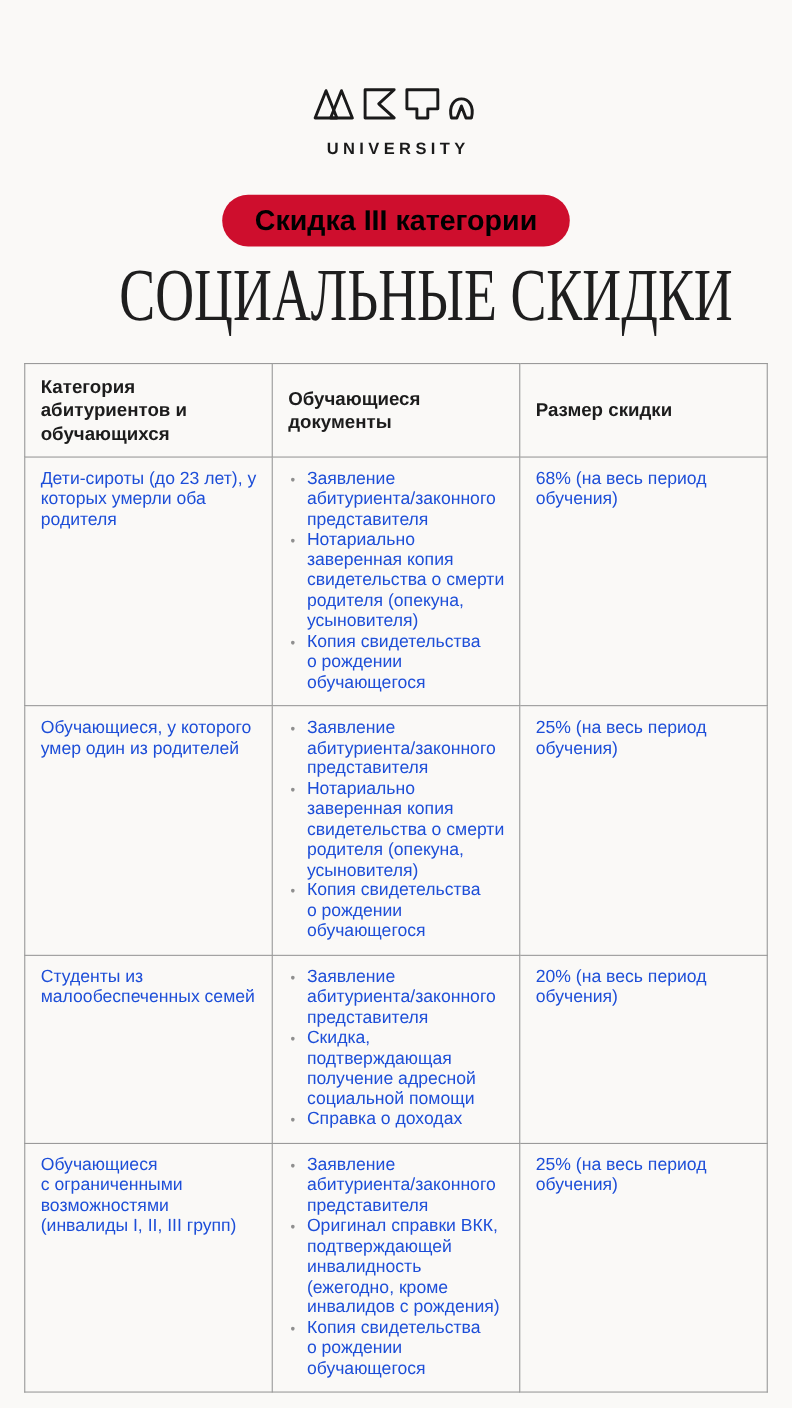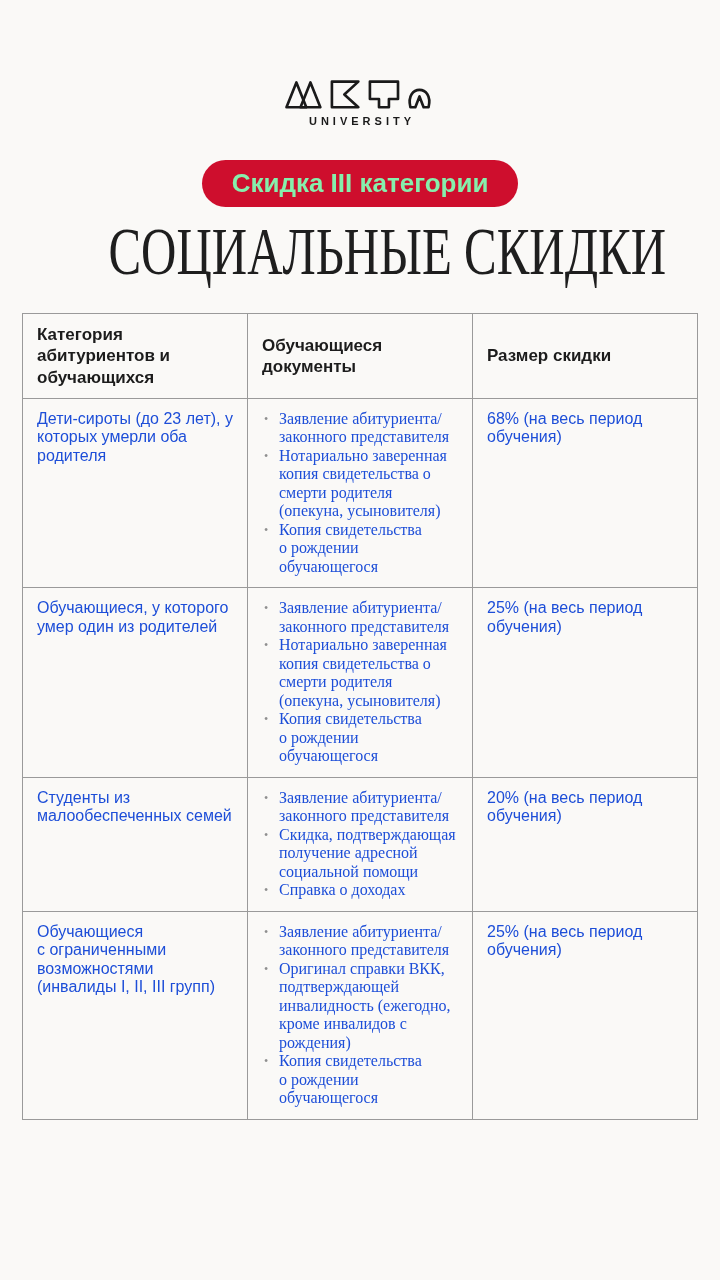--- a/index.html
+++ b/index.html
@@ -17,37 +17,37 @@
     overflow:hidden;
   }
 
   
   .logo{
     padding-top:77px;
     text-align:center;
   }
   .logo svg{display:block;margin:0 auto;}
   .logo-sub{
-    margin-top:4px;
-    font-size:11px;
+    margin-top:16px;
+    font-size:15px;
     font-weight:bold;
     letter-spacing:4px;
     text-indent:4px;
     color:#1A1A1A;
   }
 
   
   .badge-row{
     margin-top:33px;
     text-align:center;
   }
   .badge{
     display:inline-block;
     background:#CE0E2D;
-    color:#86efac;
+    color:#000000;
     font-size:26px;
     font-weight:600;
     line-height:1;
     padding:10px 30px 11px;
     border-radius:26px;
   }
 
   
   .title-row{
     margin-top:10px;
@@ -98,21 +98,20 @@
     color:#1d4ed8;
   }
   .doc-list{
     margin:0;
     padding:0;
     list-style:none;
   }
   .doc-item{
     position:relative;
     padding-left:17px;
-    font-family:Liberation Serif, serif;
   }
   .doc-item::before{
     content:"\2022";
     position:absolute;
     left:2px;
     top:0;
     font-size:12px;
     line-height:18.5px;
     color:#8F8F8F;
   }

